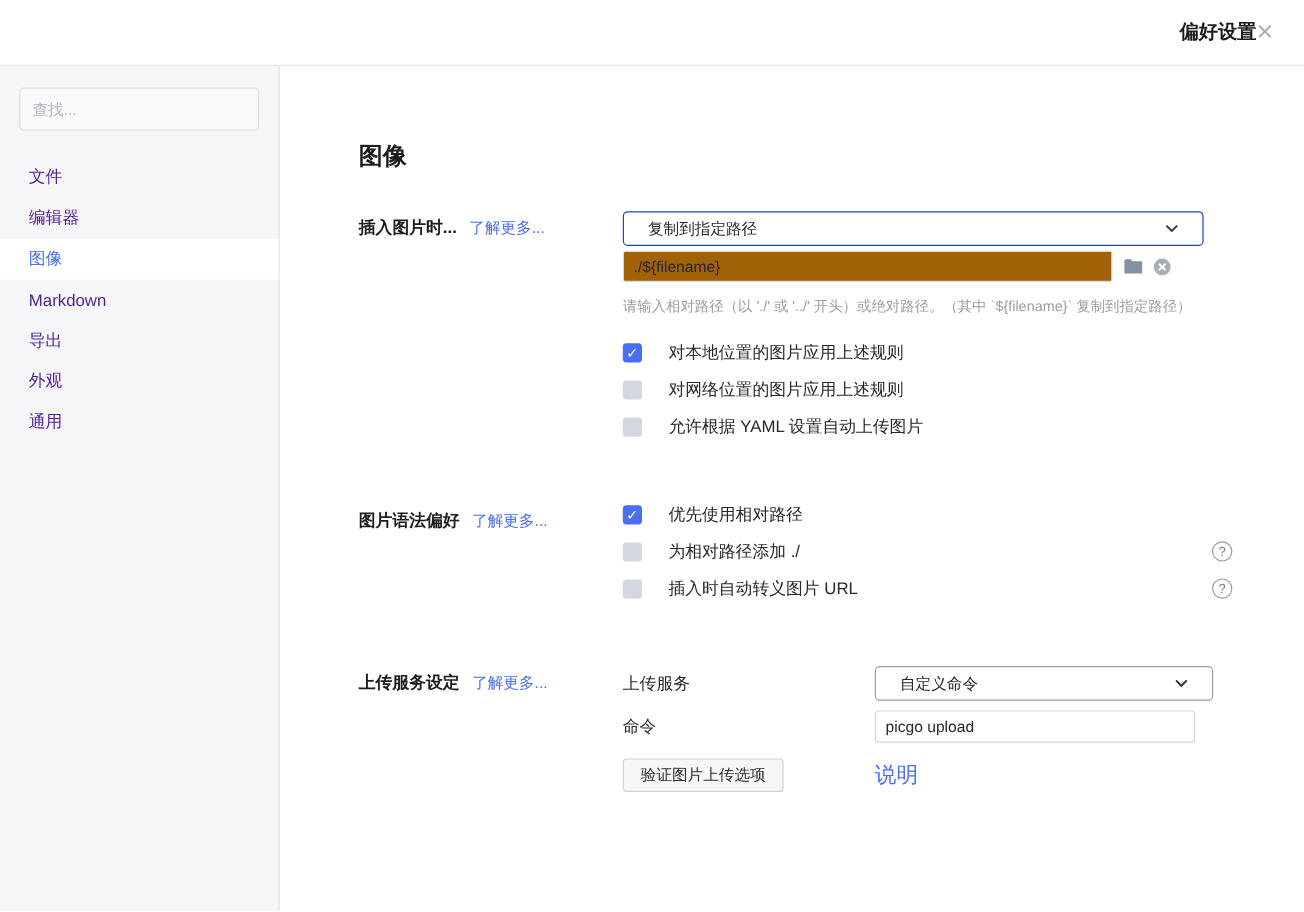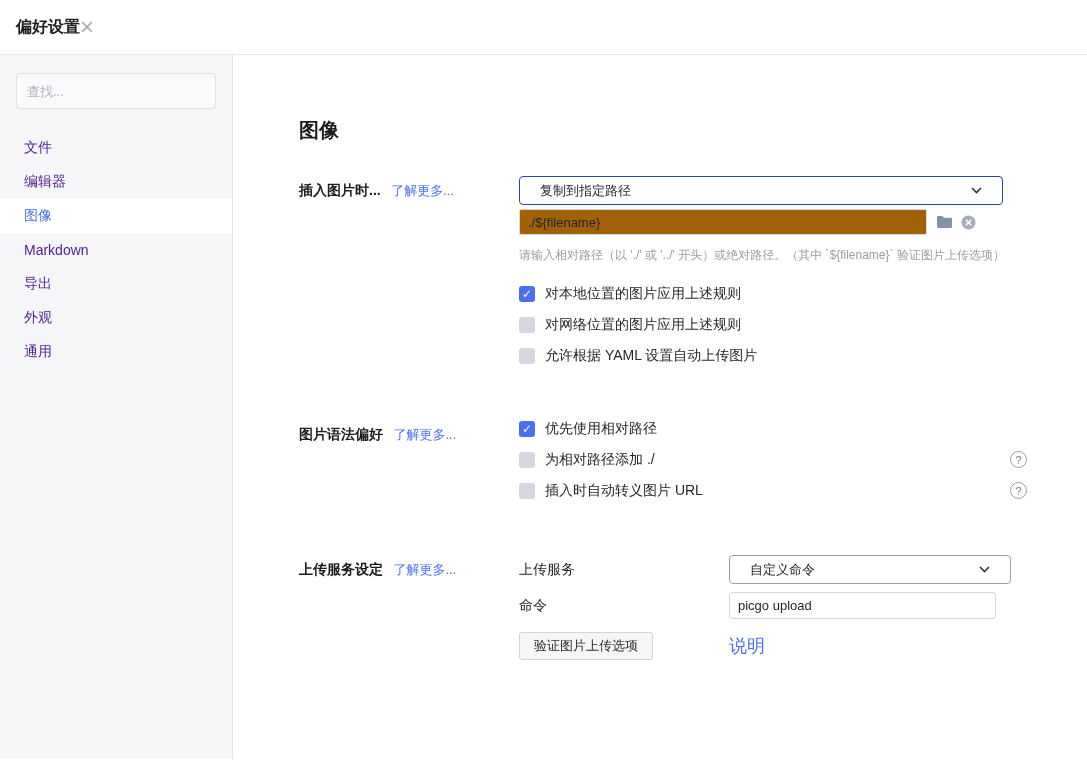--- a/index.html
+++ b/index.html
@@ -1,21 +1,21 @@
 <!DOCTYPE html>
 <html><head>
 <meta charset="utf-8">
 <style>
   * { margin:0; padding:0; box-sizing:border-box; }
   html,body { background:#fff; }
   body { font-family:"Liberation Sans","DejaVu Sans",sans-serif; color:#26262a; }
   .window { width:1087px; height:760px; background:#fff; position:relative; overflow:hidden; }
 
   
-  .header { height:55px; display:flex; align-items:center; justify-content:flex-start;
+  .header { height:55px; display:flex; align-items:center; justify-content:flex-end;
             padding:0 26px 0 16px; border-bottom:1px solid #e7e7ea; background:#fff; }
   .header-title { font-size:16px; font-weight:bold; color:#1c1c20; }
   .close-btn { font-size:24px; color:#a9aeb8; line-height:1; cursor:pointer; }
 
   
   .bodywrap { display:flex; height:704px; }
   .sidebar { width:233px; flex:0 0 233px; background:#f6f6f8; border-right:1px solid #e2e2e6; padding-top:18px; }
   .search-box { margin:0 16px 22px 16px; }
   .search-input { width:100%; height:36px; border:1px solid #dfdfe4; border-radius:4px;
                   background:#fafafc; padding:0 10px; font-size:13px; color:#333; outline:none; }
@@ -45,21 +45,21 @@
   
   .path-row { display:flex; align-items:center; margin-top:4px; }
   .path-input { width:408px; height:26px; border:1px solid #d7d9de; border-radius:2px;
                 padding:0 8px; font-size:13px; color:#26262a; outline:none; background:#a16207; }
   .icon-btn { margin-left:9px; display:inline-flex; align-items:center; cursor:pointer; }
 
   .hint { margin-top:12px; font-size:12px; color:#9c9ca2; white-space:nowrap; }
 
   
   .checkbox-group { margin-top:21px; }
-  .checkbox-row { display:flex; align-items:center; margin-bottom:13px; position:relative; }
+  .checkbox-row { display:flex; align-items:center; margin-bottom:13px; position:relative;gap:12px; }
   .checkbox { width:16px; height:16px; border-radius:3px; background:#d4d7de; flex:0 0 16px;
               display:inline-flex; align-items:center; justify-content:center; cursor:pointer; }
   .checkbox.checked { background:#4a6ef5; }
   .checkbox.checked::after { content:"\2713"; color:#fff; font-size:12px; font-weight:bold; line-height:1; }
   .checkbox-label { margin-left:10px; font-size:14px; color:#26262a; }
   .help-icon { position:absolute; right:0; top:0; width:17px; height:17px; border:1px solid #979da6;
                border-radius:50%; color:#7a8089; font-size:11px; display:flex; align-items:center;
                justify-content:center; cursor:pointer; }
 
   
@@ -124,21 +124,21 @@
               </svg>
             </span>
             <span class="icon-btn">
               <svg width="15" height="15" viewBox="0 0 15 15">
                 <circle cx="7.5" cy="7.5" r="7" fill="#a7aeb9"></circle>
                 <line x1="4.8" y1="4.8" x2="10.2" y2="10.2" stroke="#fff" stroke-width="1.6"></line>
                 <line x1="10.2" y1="4.8" x2="4.8" y2="10.2" stroke="#fff" stroke-width="1.6"></line>
               </svg>
             </span>
           </div>
-          <div class="hint">请输入相对路径（以 './' 或 '../' 开头）或绝对路径。（其中 `${filename}` 验证图片上传选项）</div>
+          <div class="hint">请输入相对路径（以 './' 或 '../' 开头）或绝对路径。（其中 `${filename}` 复制到指定路径）</div>
           <div class="checkbox-group">
             <div class="checkbox-row">
               <span class="checkbox checked"></span>
               <span class="checkbox-label">对本地位置的图片应用上述规则</span>
             </div>
             <div class="checkbox-row">
               <span class="checkbox"></span>
               <span class="checkbox-label">对网络位置的图片应用上述规则</span>
             </div>
             <div class="checkbox-row">

